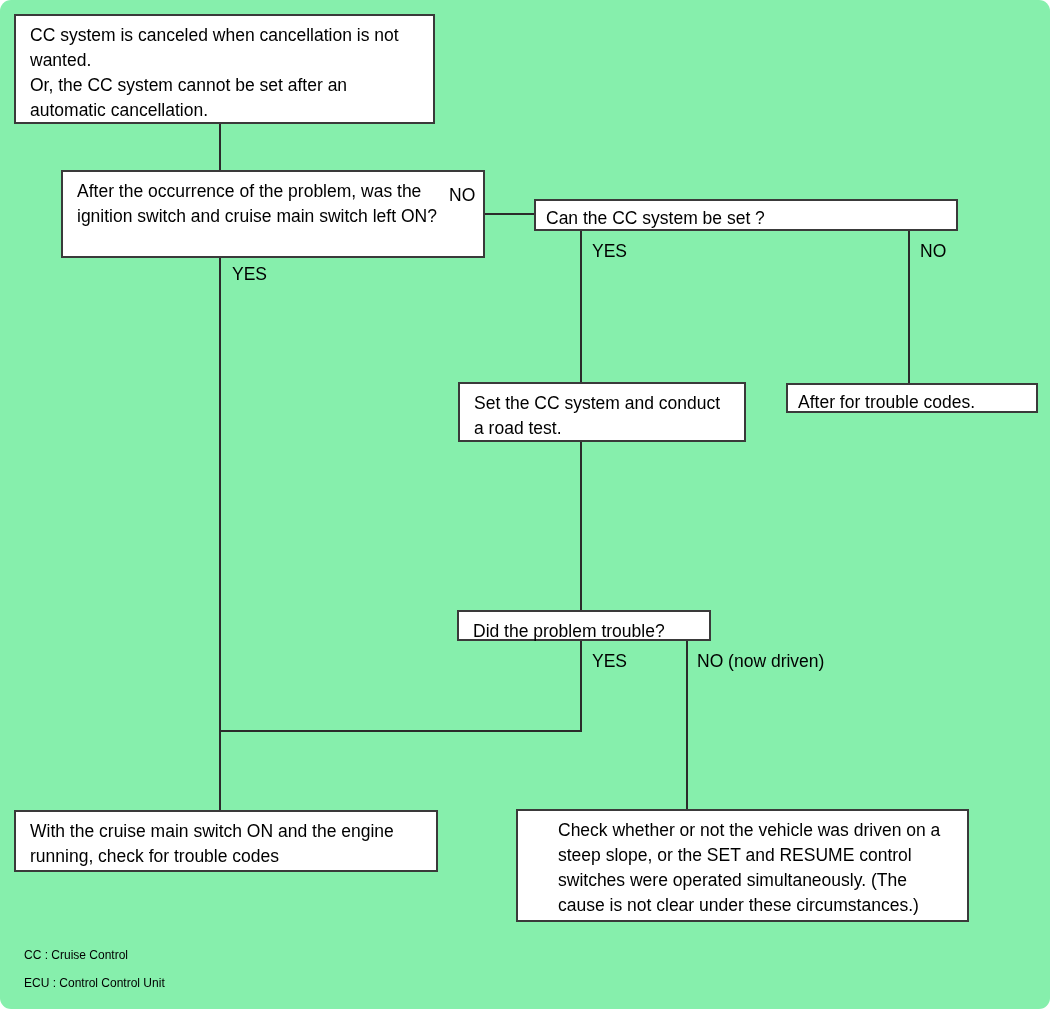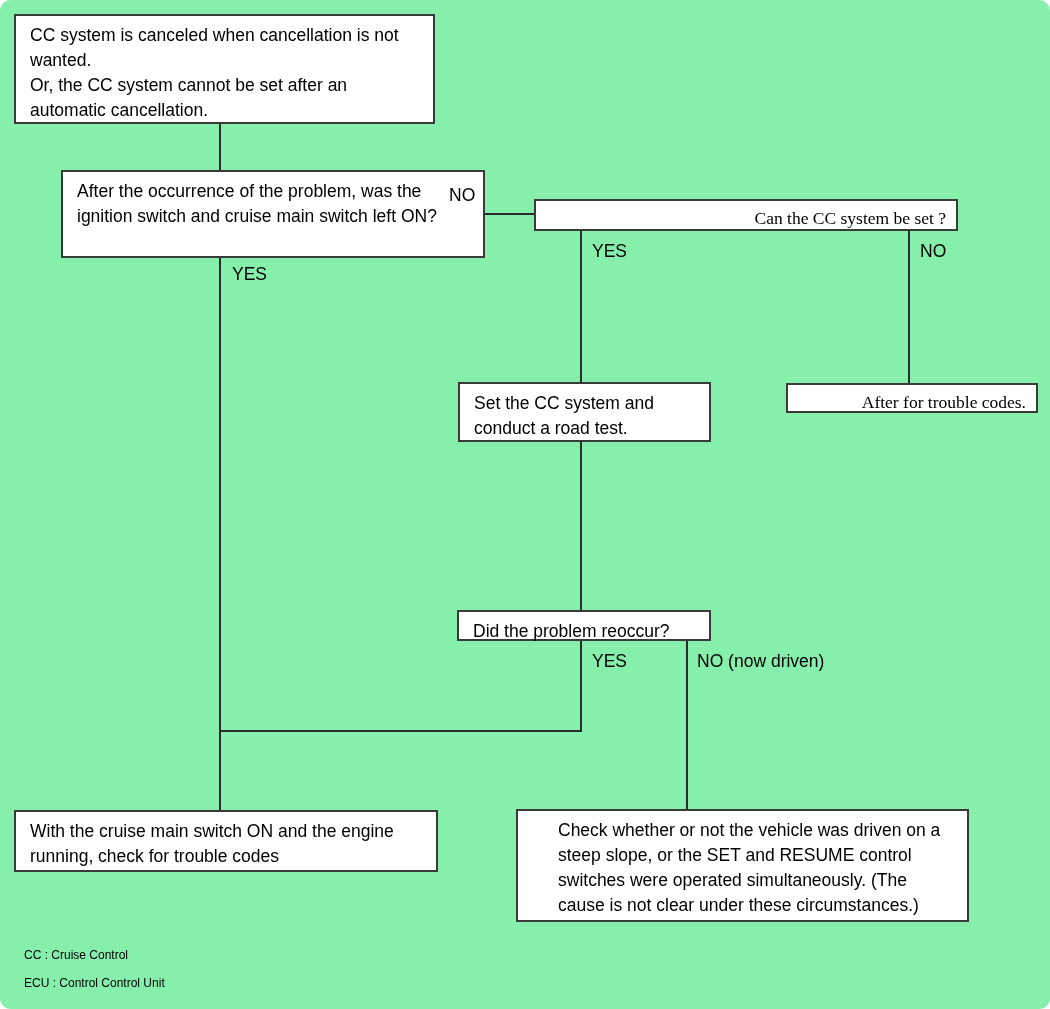--- a/index.html
+++ b/index.html
@@ -33,22 +33,21 @@
   .node .node-text {
     display: block;
     white-space: pre-line;
   }
   .node.pad-left {
     padding: 7px 10px 7px 14px;
     text-align: left;
   }
   .node.pad-center {
     padding: 5px 10px;
-    text-align: right;
-    font-family: Liberation Serif, serif;
+    text-align: left;
   }
   .edge {
     position: absolute;
     background: #2b2b2b;
     z-index: 1;
   }
   .edge.v { width: 2px; }
   .edge.h { height: 2px; }
   .edge-label {
     position: absolute;
@@ -94,30 +93,30 @@
   </div>
 
   <div class="node pad-left" style="left:14px; top:170px; width:424px; height:88px;margin-left:47px;">
     <span class="node-text">After the occurrence of the problem, was the ignition switch and cruise main switch left ON?</span>
   </div>
 
   <div class="node pad-center" style="left:534px; top:199px; width:424px; height:32px;">
     <span class="node-text">Can the CC system be set ?</span>
   </div>
 
-  <div class="node pad-left" style="left:458px; top:382px; width:253px; height:60px;">
+  <div class="node pad-left" style="left:458px; top:382px; width:288px; height:60px;">
     <span class="node-text">Set the CC system and conduct a road test.</span>
   </div>
 
   <div class="node pad-center" style="left:786px; top:383px; width:252px; height:30px;">
     <span class="node-text">After for trouble codes.</span>
   </div>
 
   <div class="node pad-left" style="left:457px; top:610px; width:254px; height:31px;">
-    <span class="node-text" style="padding-top:0;">Did the problem reoccur?</span>
+    <span class="node-text" style="padding-top:0;">Did the problem trouble?</span>
   </div>
 
   <div class="node pad-left" style="left:14px; top:810px; width:424px; height:62px;">
     <span class="node-text">With the cruise main switch ON and the engine running, check for trouble codes</span>
   </div>
 
   <div class="node pad-left" style="left:516px; top:809px; width:453px; height:113px;padding-left:40px;">
     <span class="node-text">Check whether or not the vehicle was driven on a steep slope, or the SET and RESUME control switches were operated simultaneously. (The cause is not clear under these circumstances.)</span>
   </div>
 

